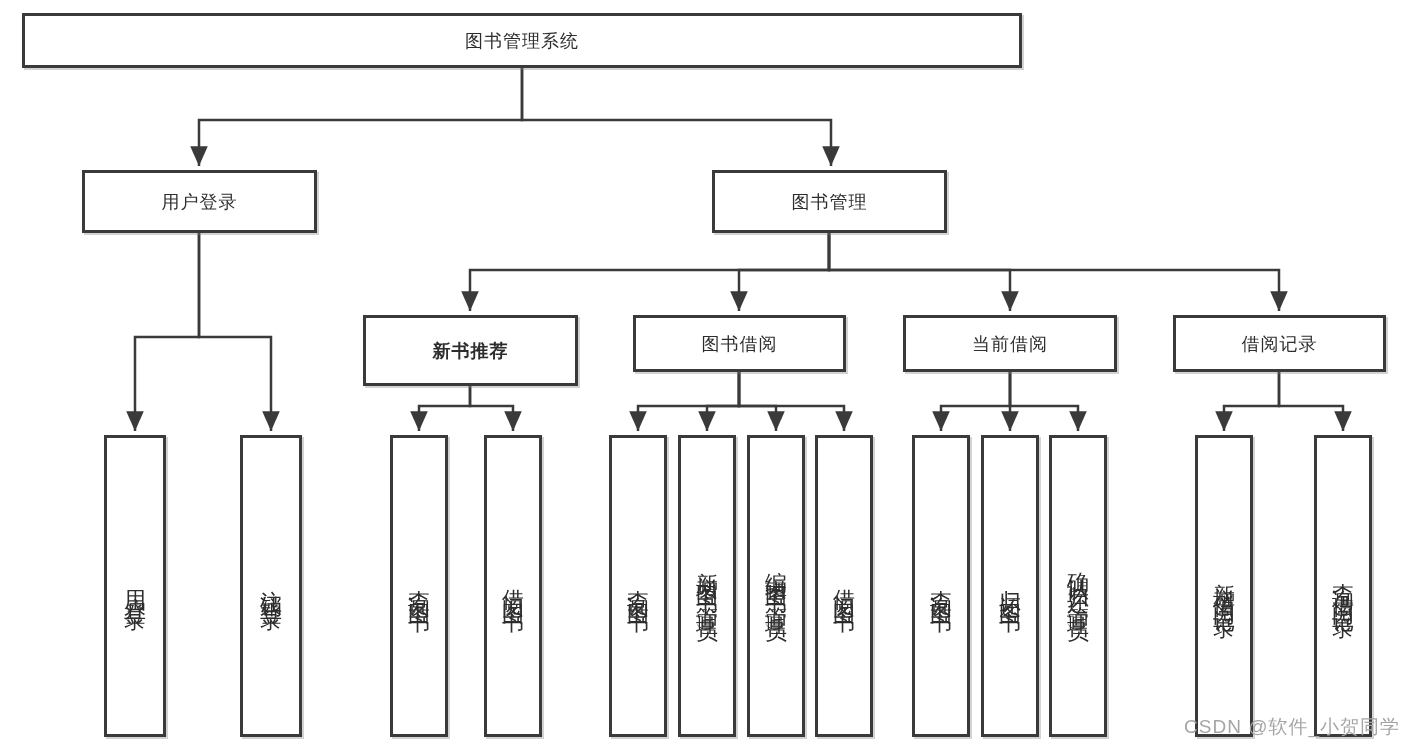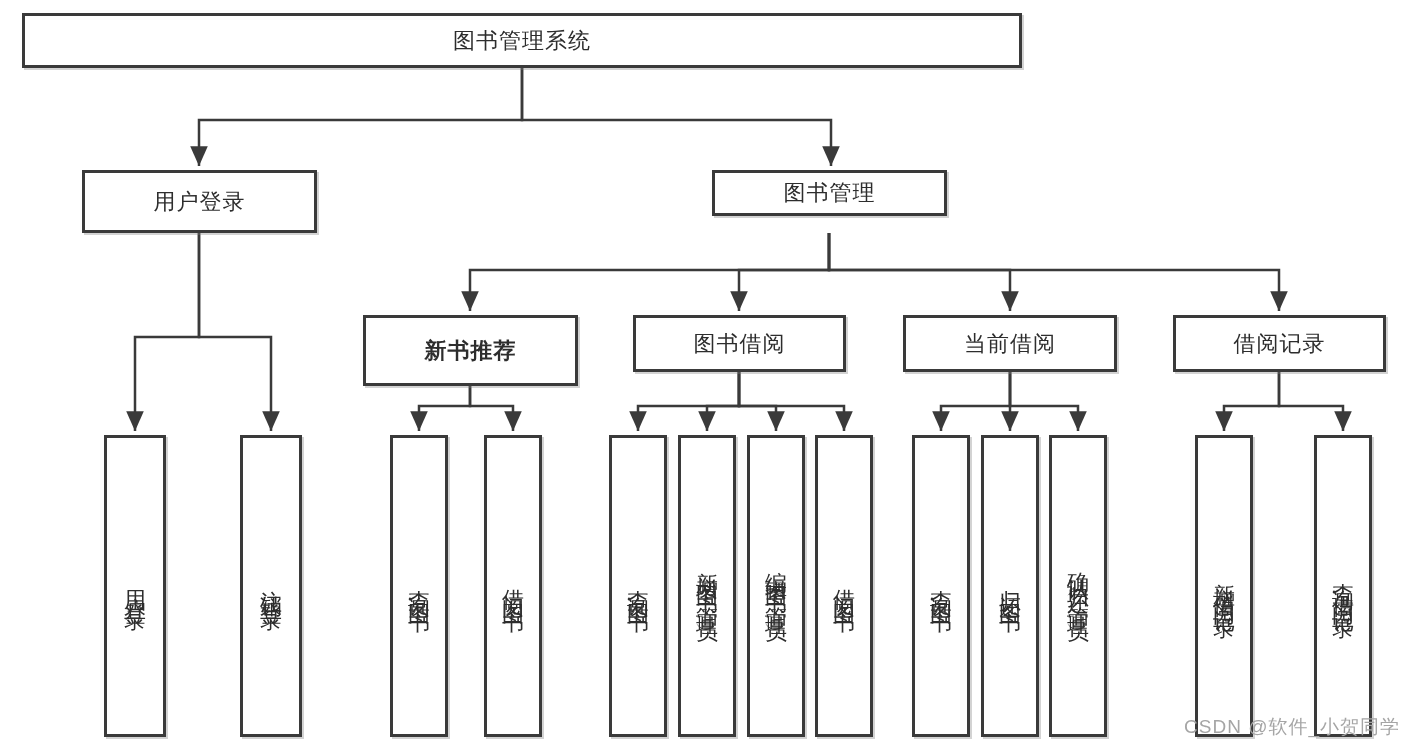--- a/index.html
+++ b/index.html
@@ -31,21 +31,21 @@
     border: 3px solid #3a3a3a;
     box-sizing: border-box;
     display: flex;
     align-items: center;
     justify-content: center;
     color: #2d2d2d;
     box-shadow: 2px 2px 0 rgba(130,130,130,0.35);
     z-index: 2;
   }
   .hnode {
-    font-size: 22px;
+    font-size: 18px;
     letter-spacing: 1px;
     white-space: nowrap;
   }
   .vnode {
     writing-mode: vertical-rl;
     text-orientation: mixed;
     font-size: 22px;
     letter-spacing: 0.32em;
     line-height: 1;
   }
@@ -98,21 +98,21 @@
       <path d="M1010 372 V406 H1078 V431" marker-end="url(#ah)"></path>
 
       <path d="M1279 372 V406 H1224 V431" marker-end="url(#ah)"></path>
       <path d="M1279 372 V406 H1343 V431" marker-end="url(#ah)"></path>
     </g>
   </svg>
 
   <div class="node hnode" style="left:22px; top:13px; width:1000px; height:55px;">图书管理系统</div>
 
   <div class="node hnode" style="left:82px; top:170px; width:235px; height:63px;">用户登录</div>
-  <div class="node hnode" style="left:712px; top:170px; width:235px; height:46px;">图书管理</div>
+  <div class="node hnode" style="left:712px; top:170px; width:235px; height:63px;">图书管理</div>
 
   <div class="node hnode" style="left:363px; top:315px; width:215px; height:71px;font-weight:bold;">新书推荐</div>
   <div class="node hnode" style="left:633px; top:315px; width:213px; height:57px;">图书借阅</div>
   <div class="node hnode" style="left:903px; top:315px; width:214px; height:57px;font-family:Liberation Serif, serif;">当前借阅</div>
   <div class="node hnode" style="left:1173px; top:315px; width:213px; height:57px;">借阅记录</div>
 
   <div class="node vnode" style="left:104px; top:435px; width:62px; height:302px;">用户登录</div>
   <div class="node vnode" style="left:240px; top:435px; width:62px; height:302px;">注销登录</div>
 
   <div class="node vnode" style="left:390px; top:435px; width:58px; height:302px;">查询图书</div>

